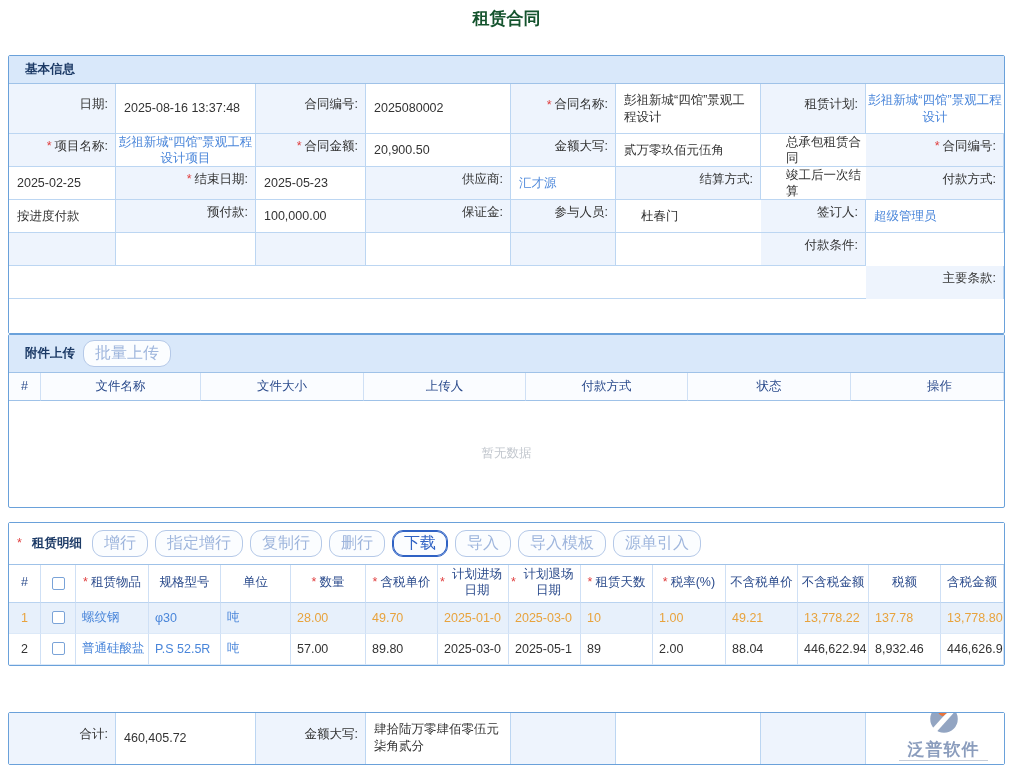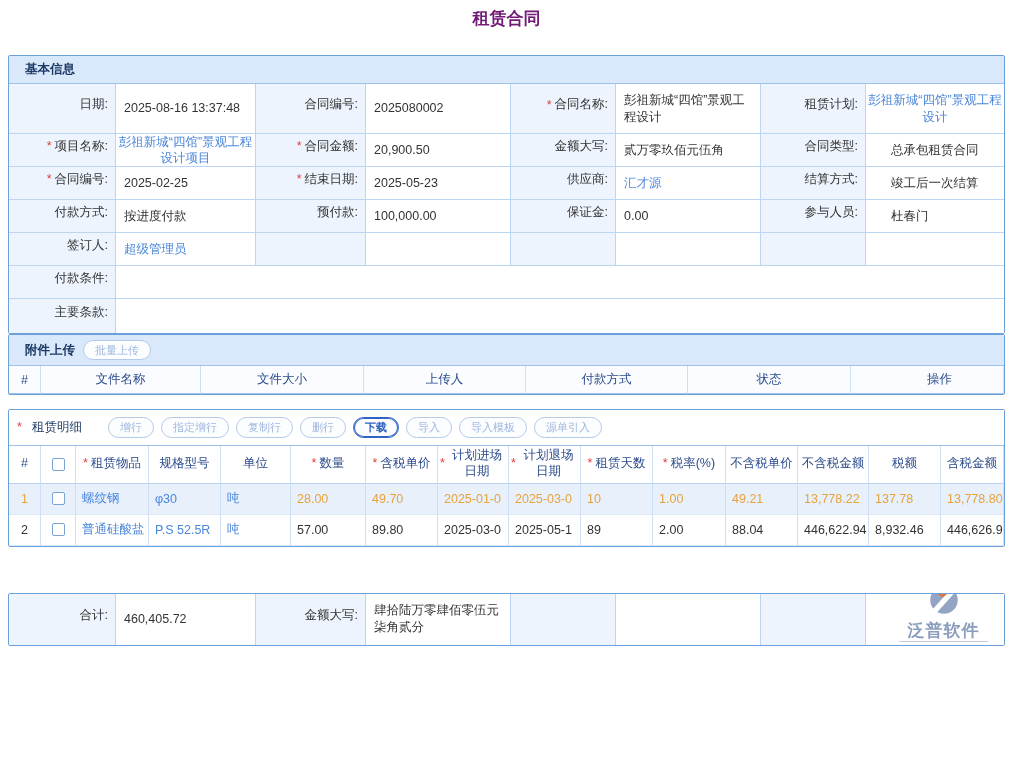--- a/index.html
+++ b/index.html
@@ -1,46 +1,46 @@
 <!DOCTYPE html>
 <html><head>
 <meta charset="utf-8">
 <style>
   html,body{margin:0;padding:0;background:#fff;}
   body{width:1013px;height:770px;font-family:"Liberation Sans","DejaVu Sans",sans-serif;font-size:12.5px;color:#333;overflow:hidden;}
   .page{padding:5px 8px 0 8px;}
-  .page-title{font-size:17px;font-weight:bold;text-align:center;color:#701a75;margin:2px 0 25px 0;}
+  .page-title{font-size:17px;font-weight:bold;text-align:center;color:#14532d;margin:2px 0 25px 0;}
 
   .box{border:1px solid #6aa1da;border-radius:2px;background:#fff;}
   .box-header{background:#d9e8fa;padding:5px 16px;font-weight:bold;color:#1c3a66;border-bottom:1px solid #9fc2e8;font-size:12.5px;display:flex;align-items:center;gap:8px;}
 
   
   .basic-grid{display:grid;grid-template-columns:107px 140px 110px 145px 105px 145px 105px 138px;grid-template-rows:50px 33px 33px 33px 33px 33px 34px;}
   .cell{display:flex;align-items:center;border-right:1px solid #bcd6f2;border-bottom:1px solid #bcd6f2;box-sizing:border-box;overflow:hidden;}
   .lbl{background:#eef4fd;justify-content:flex-end;text-align:center;padding:0 7px 8px 2px;color:#333;}
   .val{background:#fff;padding:0 4px 0 8px;line-height:1.3;}
   .val.center{justify-content:center;text-align:center;padding:0 2px;}
   .span7{grid-column:span 7;}
   .noR{border-right:none;padding-left:25px;}
   .noB{border-bottom:none;}
   .req{color:#e03e3e;font-style:normal;margin-right:3px;font-weight:normal;}
   .link{color:#4a86da;cursor:pointer;}
 
   
   .attach-box{}
-  .pill{border:1px solid #b5c9e8;color:#9fb6dd;background:#fbfdff;border-radius:11px;padding:2px 11px;font-size:11px;font-family:inherit;line-height:1.3;cursor:pointer;white-space:nowrap;}
-  .pill.primary{color:#2f62c4;border:1px solid #2f62c4;box-shadow:0 0 0 1px #2f62c4 inset;font-weight:bold;}
+  .pill{border:1px solid #b5c9e8;color:#9fb6dd;background:#fbfdff;border-radius:11px;padding:2px 11px;font-size:16px;font-family:inherit;line-height:1.3;cursor:pointer;white-space:nowrap;}
+  .pill.primary{color:#2f62c4;border:1px solid #2f62c4;box-shadow:0 0 0 1px #2f62c4 inset;font-weight:normal;}
   .attach-head{display:grid;grid-template-columns:32px 160px 163px 162px 162px 163px 153px;background:#fafcff;}
   .hcell{height:28px;display:flex;align-items:center;justify-content:center;color:#2b4b8c;border-right:1px solid #cfe0f5;border-bottom:1px solid #9fc2e8;box-sizing:border-box;}
   .attach-empty{height:106px;display:flex;align-items:center;justify-content:center;color:#c2c7ce;font-size:12.5px;}
 
   
   .detail-box{margin-top:14px;}
   .detail-toolbar{display:flex;align-items:center;gap:7px;padding:7px 8px;border-bottom:1px solid #9fc2e8;background:#fff;}
-  .detail-title{font-weight:normal;color:#1c3a66;margin-right:19px;}
+  .detail-title{font-weight:bold;color:#1c3a66;margin-right:3px;}
   .detail-grid{display:grid;grid-template-columns:32px 35px 73px 72px 70px 75px 72px 71px 72px 72px 73px 72px 71px 72px 63px;}
   .dh{min-height:38px;display:flex;align-items:center;justify-content:center;text-align:center;color:#2b4b8c;border-right:1px solid #cfe0f5;border-bottom:1px solid #b9d3f0;padding:2px 2px;line-height:1.25;box-sizing:border-box;background:#fff;}
   .dc{height:31px;display:flex;align-items:center;padding:4px 6px;border-right:1px solid #cfe0f5;border-bottom:1px solid #dce9f8;white-space:nowrap;overflow:hidden;box-sizing:border-box;background:#fff;}
   .dc.cn{justify-content:center;padding:0 2px;}
   .hl{background:#e7f0fb;}
   .org{color:#e8a33d;}
 
   input[type=checkbox]{appearance:none;-webkit-appearance:none;width:13px;height:13px;border:1px solid #7aa3d8;border-radius:2px;background:#fff;margin:0;cursor:pointer;}
 
   
@@ -105,23 +105,20 @@
         </div>
       <div class="cell val">
           <span>20,900.50</span>
         </div>
       <div class="cell lbl">
           <span>金额大写:</span>
         </div>
       <div class="cell val">
           <span>贰万零玖佰元伍角</span>
         </div>
-      <div class="cell lbl">
-          <span>合同类型:</span>
-        </div>
       <div class="cell val noR">
           <span>总承包租赁合同</span>
         </div>
 
       <div class="cell lbl">
           <i class="req">*</i>
           <span>合同编号:</span>
         </div>
       <div class="cell val">
           <span>2025-02-25</span>
@@ -153,23 +150,20 @@
           <span>按进度付款</span>
         </div>
       <div class="cell lbl">
           <span>预付款:</span>
         </div>
       <div class="cell val">
           <span>100,000.00</span>
         </div>
       <div class="cell lbl">
           <span>保证金:</span>
-        </div>
-      <div class="cell val">
-          <span>0.00</span>
         </div>
       <div class="cell lbl">
           <span>参与人员:</span>
         </div>
       <div class="cell val noR">
           <span>杜春门</span>
         </div>
 
       <div class="cell lbl">
           <span>签订人:</span>
@@ -207,20 +201,21 @@
     </div>
     <div class="attach-head">
       <div class="hcell">#</div>
       <div class="hcell">文件名称</div>
       <div class="hcell">文件大小</div>
       <div class="hcell">上传人</div>
       <div class="hcell">付款方式</div>
       <div class="hcell">状态</div>
       <div class="hcell noR">操作</div>
     </div>
+    <div class="attach-empty">暂无数据</div>
   </section>
 
   <section class="box detail-box">
     <div class="detail-toolbar">
       <i class="req">*</i>
       <span class="detail-title">租赁明细</span>
       <button class="pill">增行</button>
       <button class="pill">指定增行</button>
       <button class="pill">复制行</button>
       <button class="pill">删行</button>

